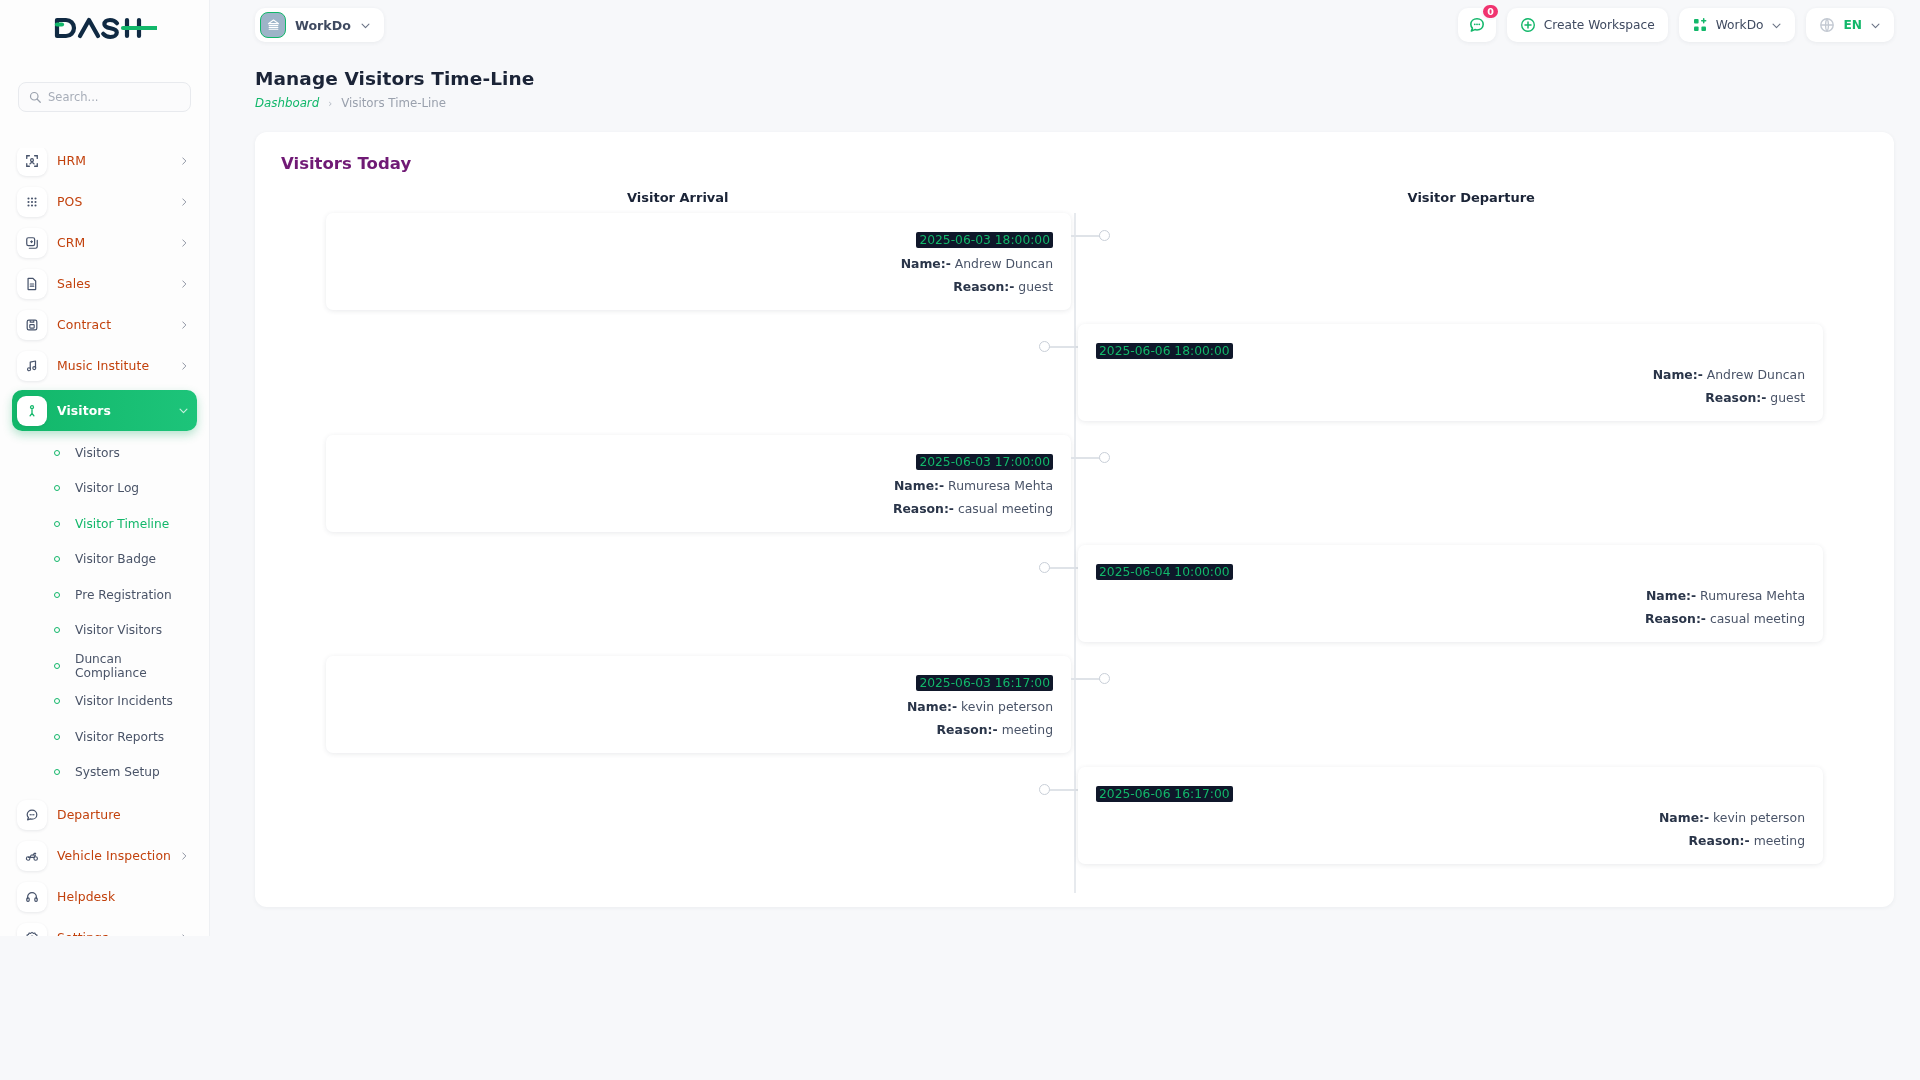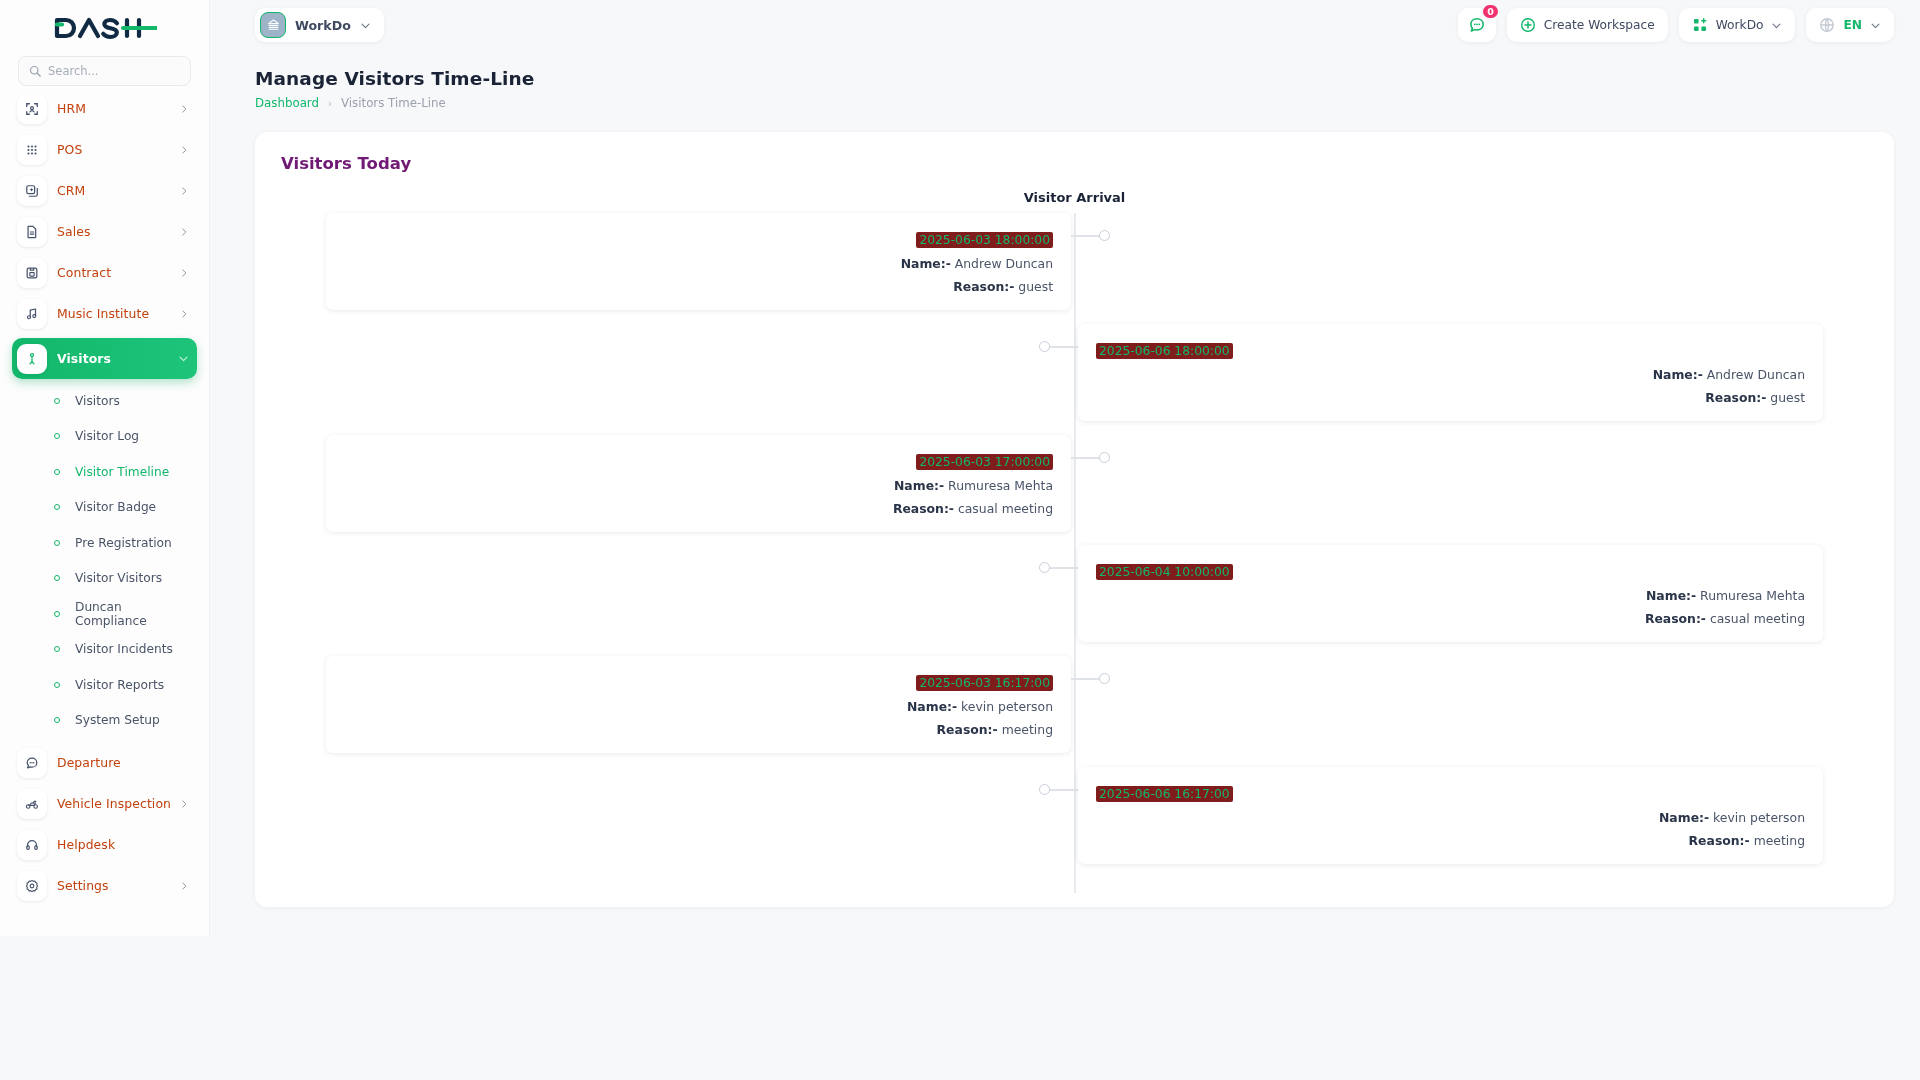--- a/index.html
+++ b/index.html
@@ -6,21 +6,21 @@
   html, body {
     width:1920px; height:1080px;
     font-family:"DejaVu Sans", sans-serif;
     background:#f7f8fa; color:#25314c; overflow:hidden;
   }
 
   
   #sidebar {
     position:absolute; left:0; top:0; width:210px; height:936px;
     background:#fdfdfd; border-right:1px solid #eef0f3;
-    display:flex; flex-direction:column; z-index:5;
+    display:flex; flex-direction:column; z-index:5;gap:26px;
   }
   #logo-wrap { height:56px; display:flex; align-items:center; justify-content:center; flex:none; }
   .logo-svg { display:block; }
 
   #search-wrap { padding:0 18px 10px; flex:none; }
   #search-box {
     display:flex; align-items:center; gap:7px;
     height:30px; border:1px solid #e8eaee; border-radius:8px;
     background:#fbfbfc; padding:0 10px;
   }
@@ -94,21 +94,21 @@
     font-size:9.5px; font-weight:bold;
     display:flex; align-items:center; justify-content:center; padding:0 4px;
     border:2px solid #f7f8fa;
   }
   #lang-code { color:#12b76a; font-weight:bold; font-size:12.2px; }
 
   
   #page { position:absolute; left:210px; top:50px; right:0; bottom:0; padding:18px 26px 0 45px; }
   #page-title { font-size:18.5px; font-weight:bold; color:#1b2437; letter-spacing:.1px; }
   #crumb { display:flex; align-items:center; gap:9px; margin-top:7px; font-size:11.8px; }
-  #crumb .c-home { color:#12b76a; cursor:pointer; }
+  #crumb .c-home { color:#12b76a; cursor:pointer;font-style:italic; }
   #crumb .c-sep { color:#b4bac4; font-size:10px; }
   #crumb .c-cur { color:#9aa1ad; }
 
   #card {
     margin-top:22px; background:#fff; border-radius:12px;
     box-shadow:0 1px 4px rgba(40,50,70,.06);
     padding:22px 26px 26px; height:775px; position:relative;
   }
   #card-title { font-size:16.5px; font-weight:bold; color:#701a75; }
 
@@ -122,21 +122,21 @@
     background:#e7eaee; transform:translateX(-1px);
   }
 
   .tl-row { position:absolute; left:0; right:0; display:flex; align-items:flex-start; }
   .tl-card {
     background:#fff; border-radius:7px; padding:16px 18px;
     box-shadow:0 1px 5px rgba(40,50,70,.10);
     width:745px; position:relative;
   }
   .tl-card .date {
-    font-size:12.3px; color:#12b76a; background:#7f1d1d;
+    font-size:12.3px; color:#12b76a; background:#0f172a;
     display:inline-block; padding:1px 3px; border-radius:2px;
   }
   .tl-card .line { font-size:12.4px; color:#4a5468; margin-top:8px;text-align:right; }
   .tl-card .line b { color:#2a3549; font-weight:bold; }
 
   
   .tl-row.arr { justify-content:flex-start; }
   .tl-row.arr .tl-card { margin-left:45px; text-align:right; }
   .tl-row.arr .conn {
     position:absolute; top:22px; left:790px; width:30px; height:2px; background:#dfe3e8;
@@ -463,20 +463,21 @@
     <span class="c-home">Dashboard</span>
     <span class="c-sep">›</span>
     <span class="c-cur">Visitors Time-Line</span>
   </div>
 
   <div id="card">
     <div id="card-title">Visitors Today</div>
 
     <div id="tl-heads">
       <div class="tl-head">Visitor Arrival</div>
+      <div class="tl-head">Visitor Departure</div>
     </div>
 
     <div id="tl-body">
       <div id="tl-axis"></div>
 
       <div class="tl-row arr" style="top:0px">
         <div class="tl-card">
           <span class="date">2025-06-03 18:00:00</span>
           <div class="line">
             <b>Name:-</b>

